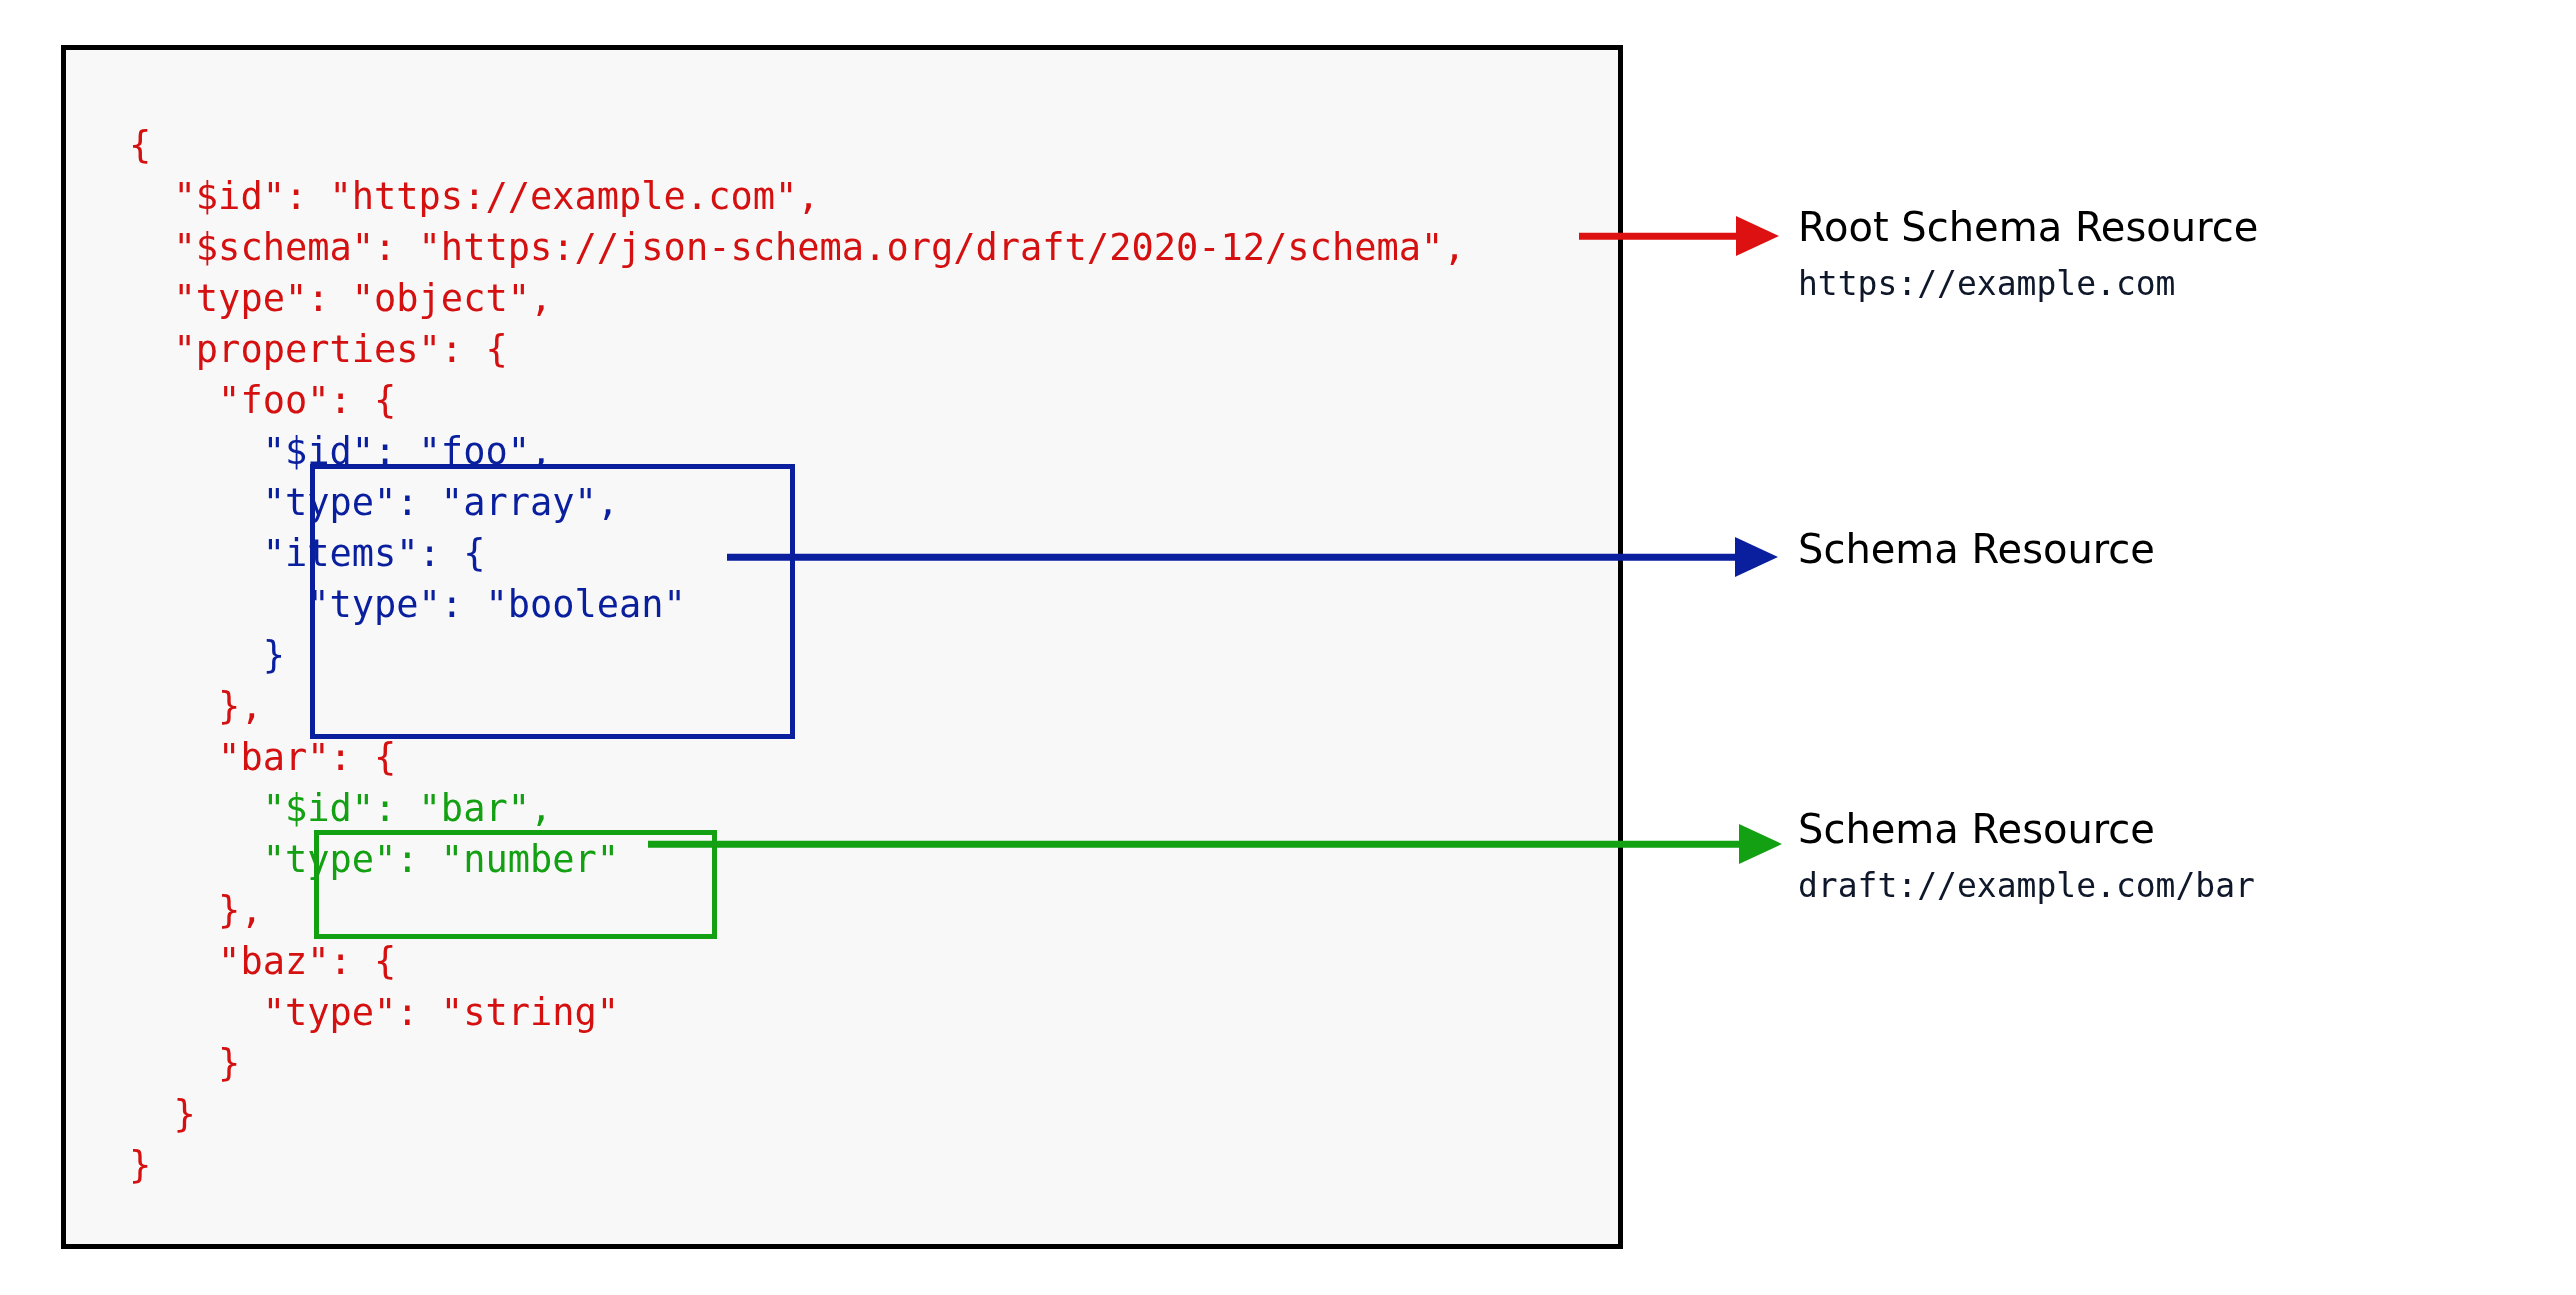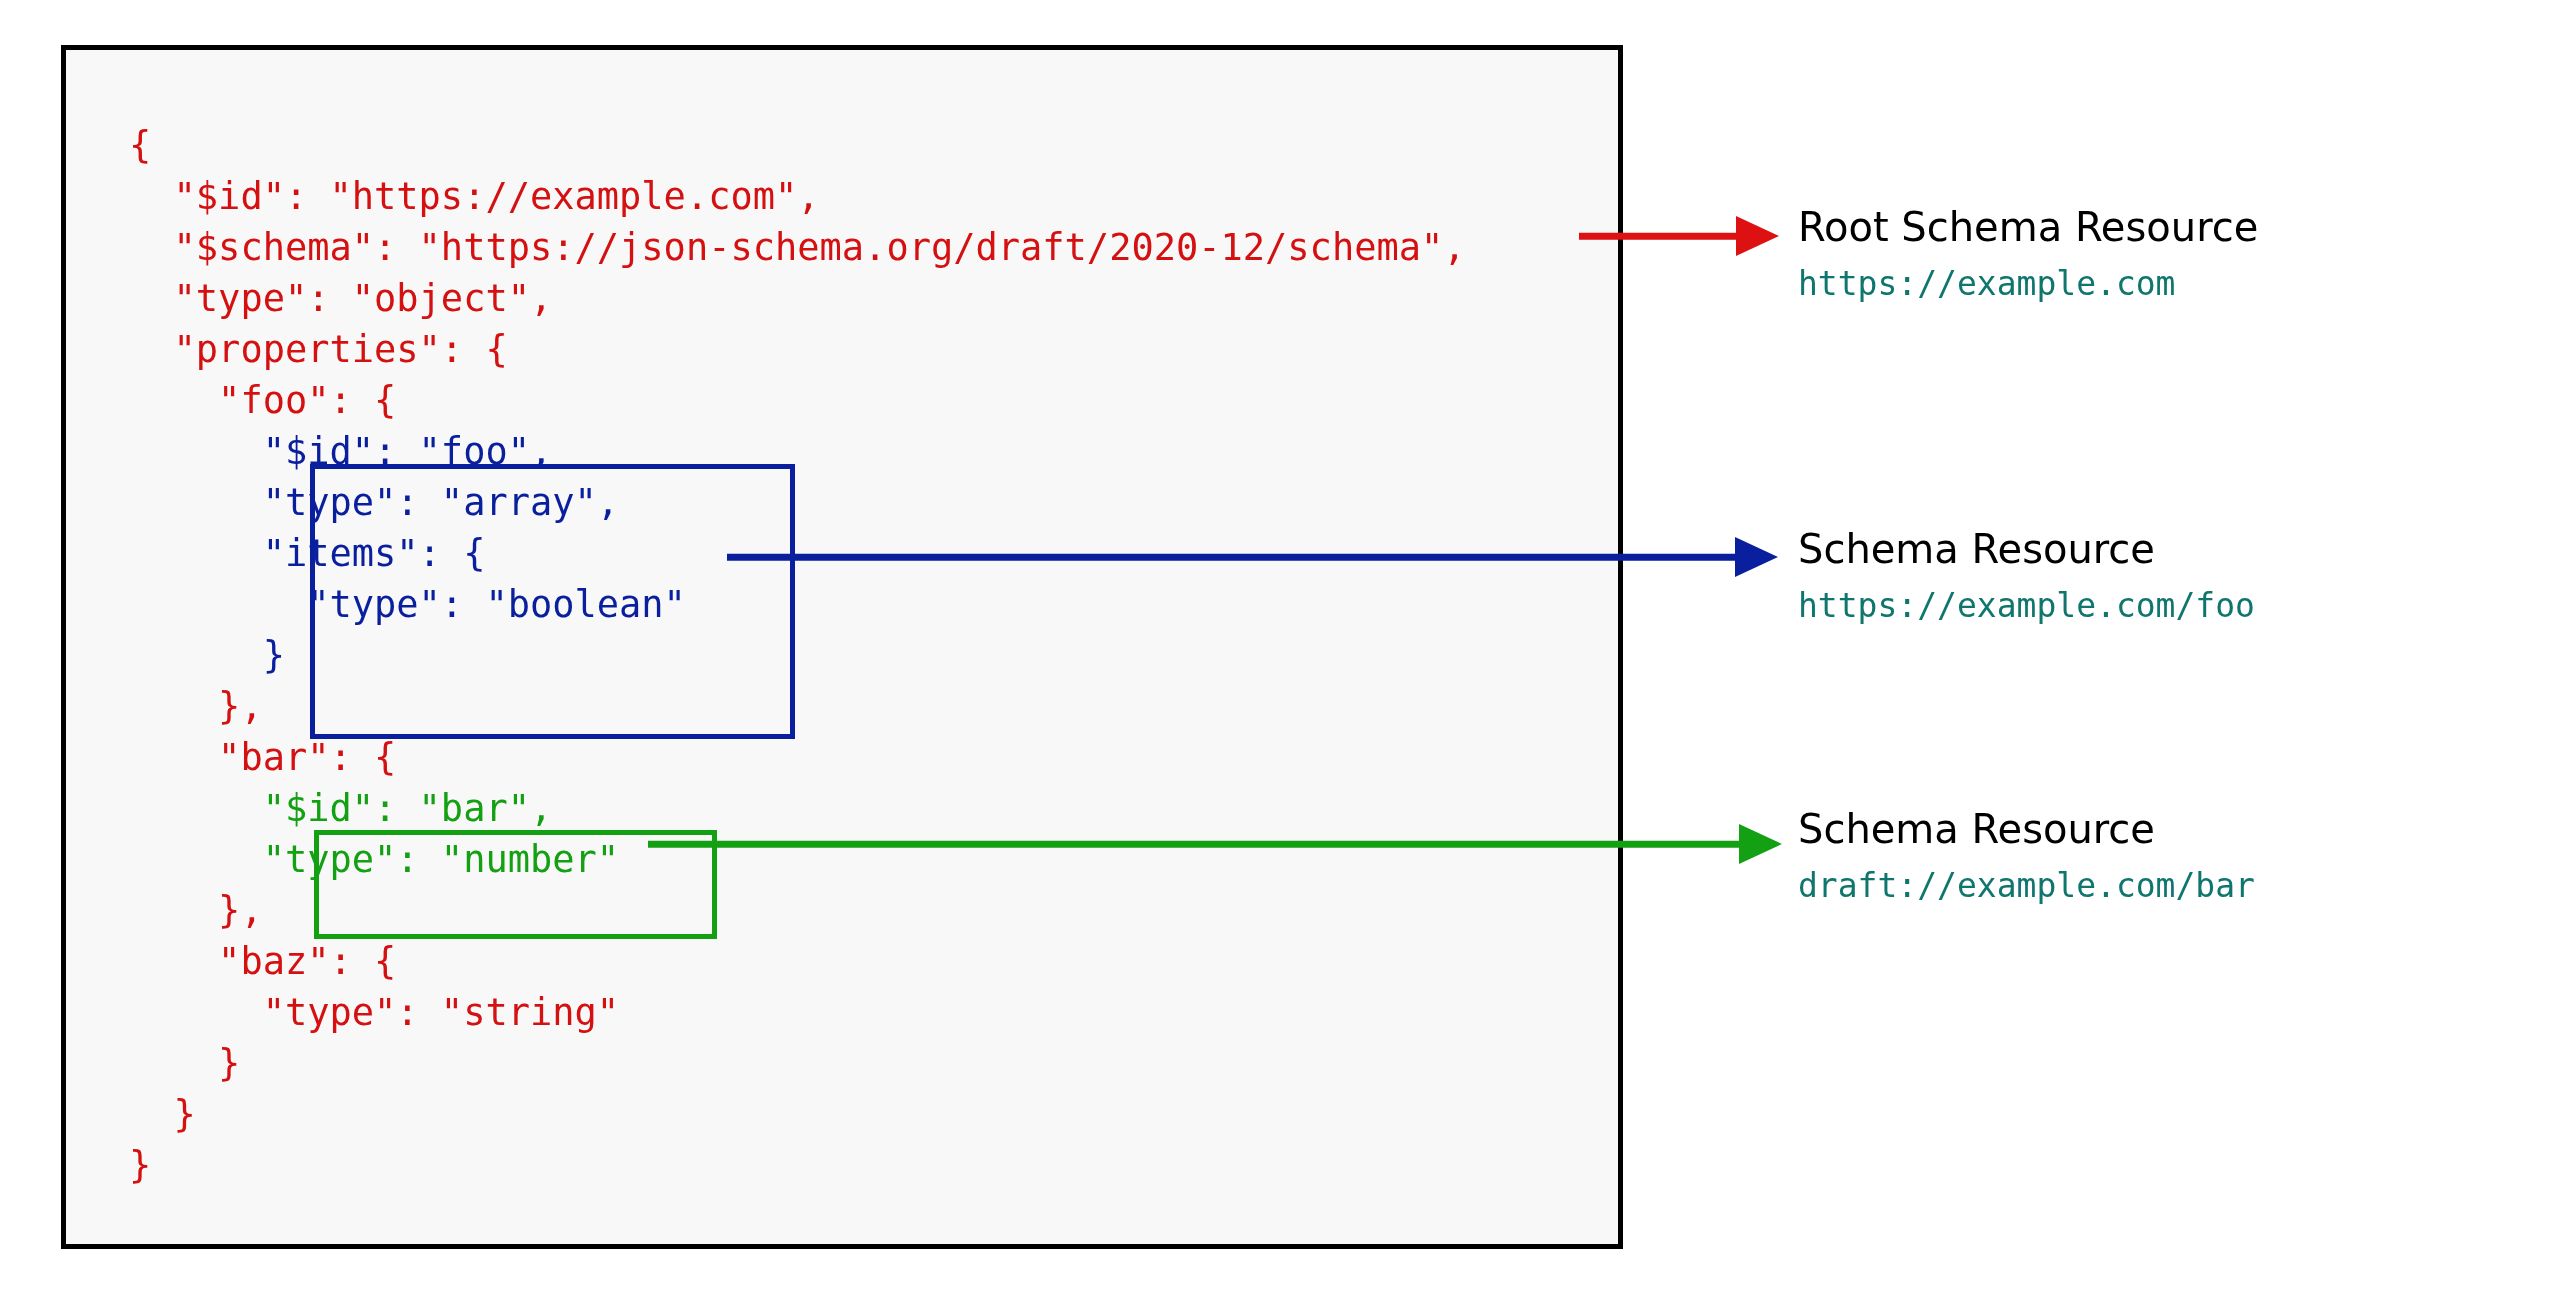--- a/index.html
+++ b/index.html
@@ -54,21 +54,21 @@
   #legend-root{top:204px;}
   #legend-foo{top:526px;}
   #legend-bar{top:806px;}
   .legend-title{
     font-family:"DejaVu Sans","Liberation Sans",sans-serif;
     font-weight:normal;font-size:40px;color:#000000;
     line-height:46px;white-space:nowrap;
   }
   .legend-url{
     font-family:"DejaVu Sans Mono","Liberation Mono",monospace;
-    font-size:33px;color:#0f766e;line-height:40px;
+    font-size:33px;color:#0f172a;line-height:40px;
     margin-top:14.4px;white-space:nowrap;
   }
 </style>
 </head>
 <body>
 
 <div id="code-panel">
   <pre id="code-listing"><div class="ln c-red">{</div><div class="ln c-red">  "$id": "https://example.com",</div><div class="ln c-red">  "$schema": "https://json-schema.org/draft/2020-12/schema",</div><div class="ln c-red">  "type": "object",</div><div class="ln c-red">  "properties": {</div><div class="ln c-red">    "foo": {</div><div class="ln c-blue">      "$id": "foo",</div><div class="ln c-blue">      "type": "array",</div><div class="ln c-blue">      "items": {</div><div class="ln c-blue">        "type": "boolean"</div><div class="ln c-blue">      }</div><div class="ln c-red">    },</div><div class="ln c-red">    "bar": {</div><div class="ln c-green">      "$id": "bar",</div><div class="ln c-green">      "type": "number"</div><div class="ln c-red">    },</div><div class="ln c-red">    "baz": {</div><div class="ln c-red">      "type": "string"</div><div class="ln c-red">    }</div><div class="ln c-red">  }</div><div class="ln c-red">}</div></pre>
 
   <div class="hl-box" id="foo-highlight-box"></div>
@@ -90,20 +90,19 @@
   <span class="head"></span>
 </div>
 
 <div class="legend-entry" id="legend-root">
   <div class="legend-title">Root Schema Resource</div>
   <div class="legend-url">https://example.com</div>
 </div>
 
 <div class="legend-entry" id="legend-foo">
   <div class="legend-title">Schema Resource</div>
-  <div class="legend-url">https://example.com/foo</div>
 </div>
 
 <div class="legend-entry" id="legend-bar">
   <div class="legend-title">Schema Resource</div>
   <div class="legend-url">draft://example.com/bar</div>
 </div>
 
 
 </body></html>

